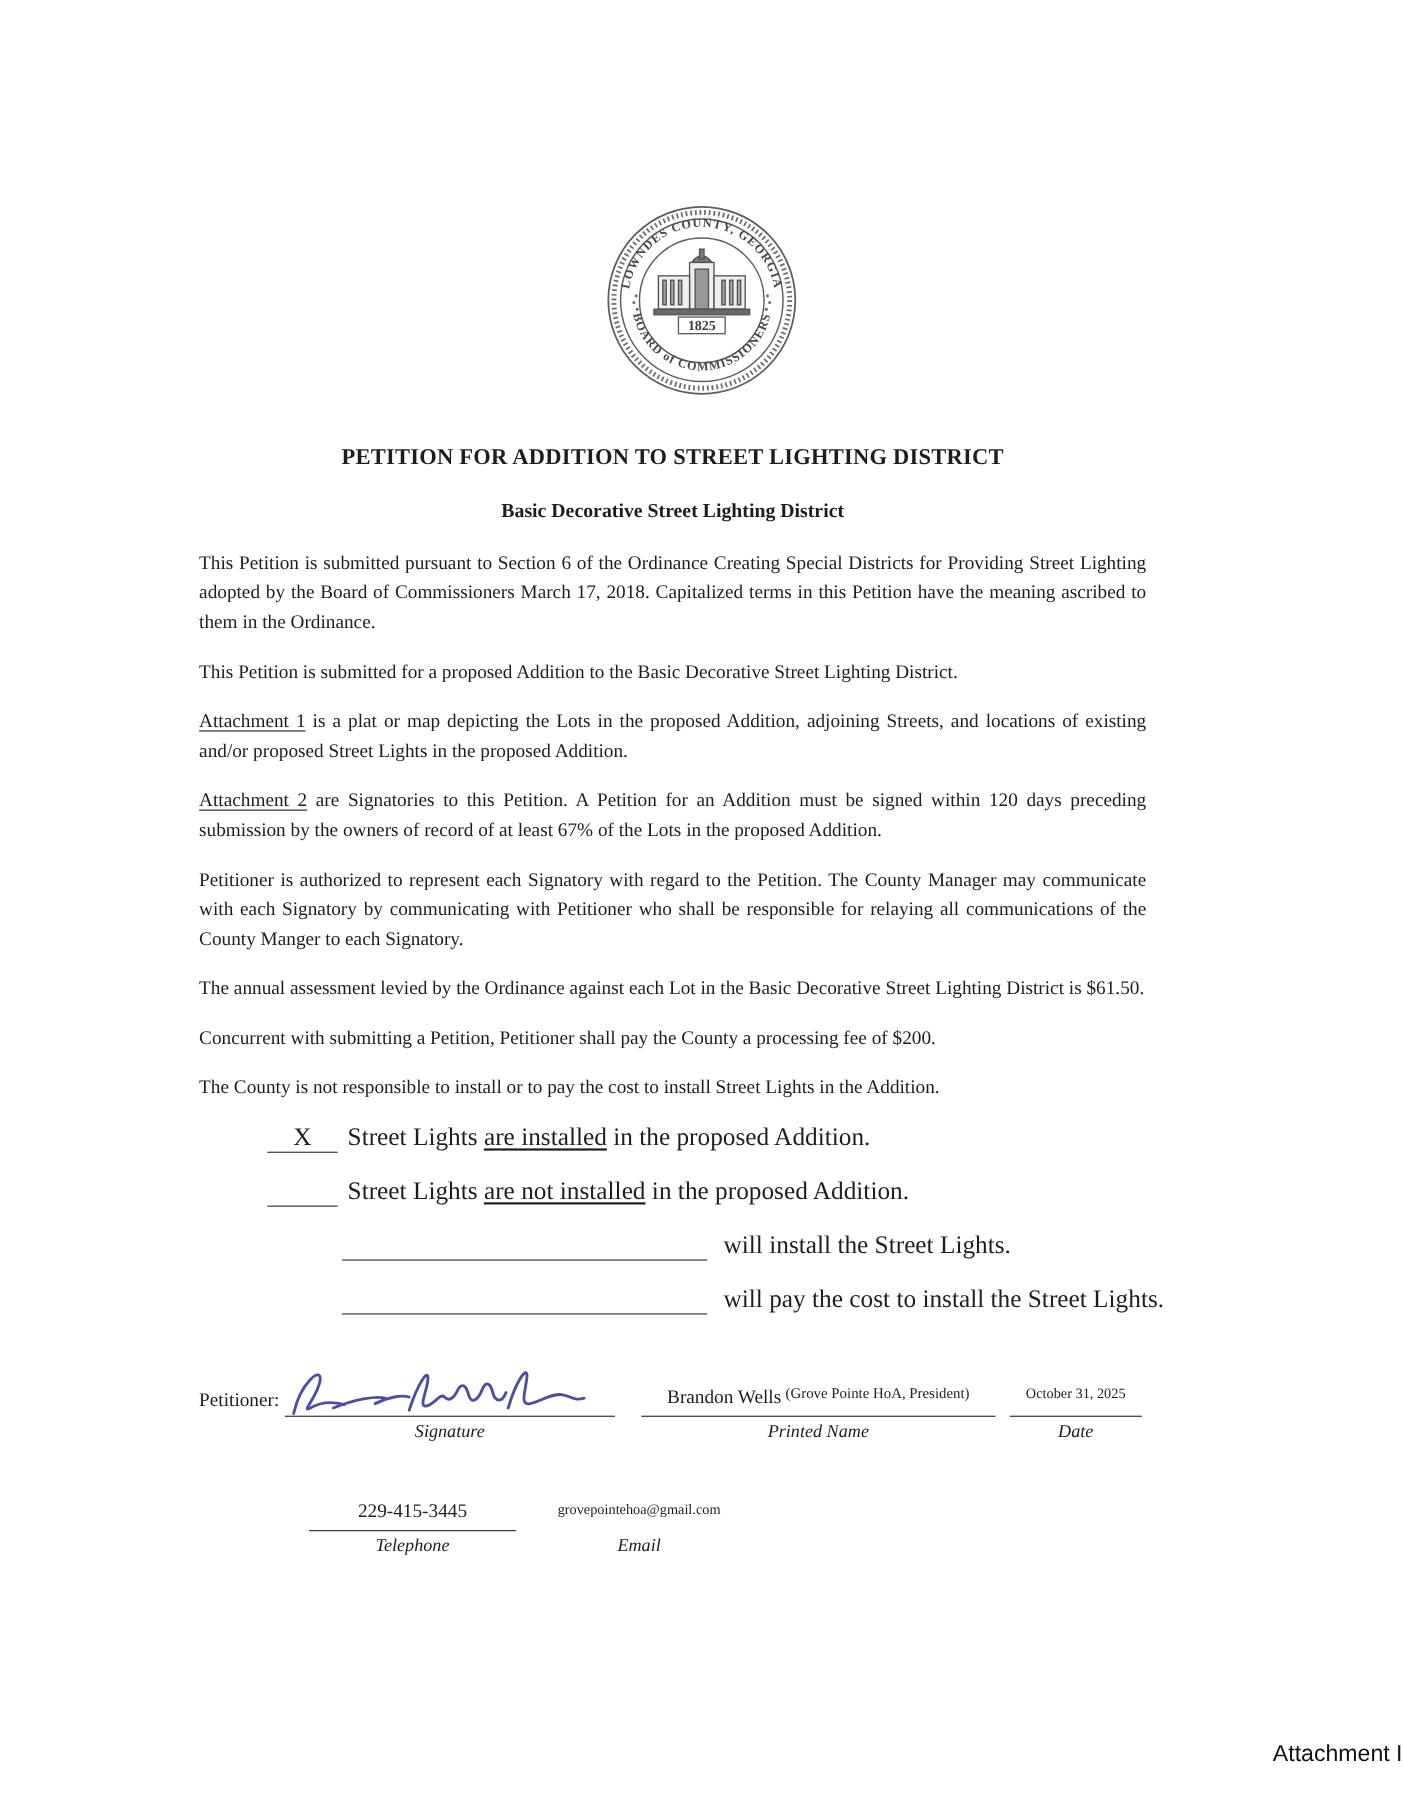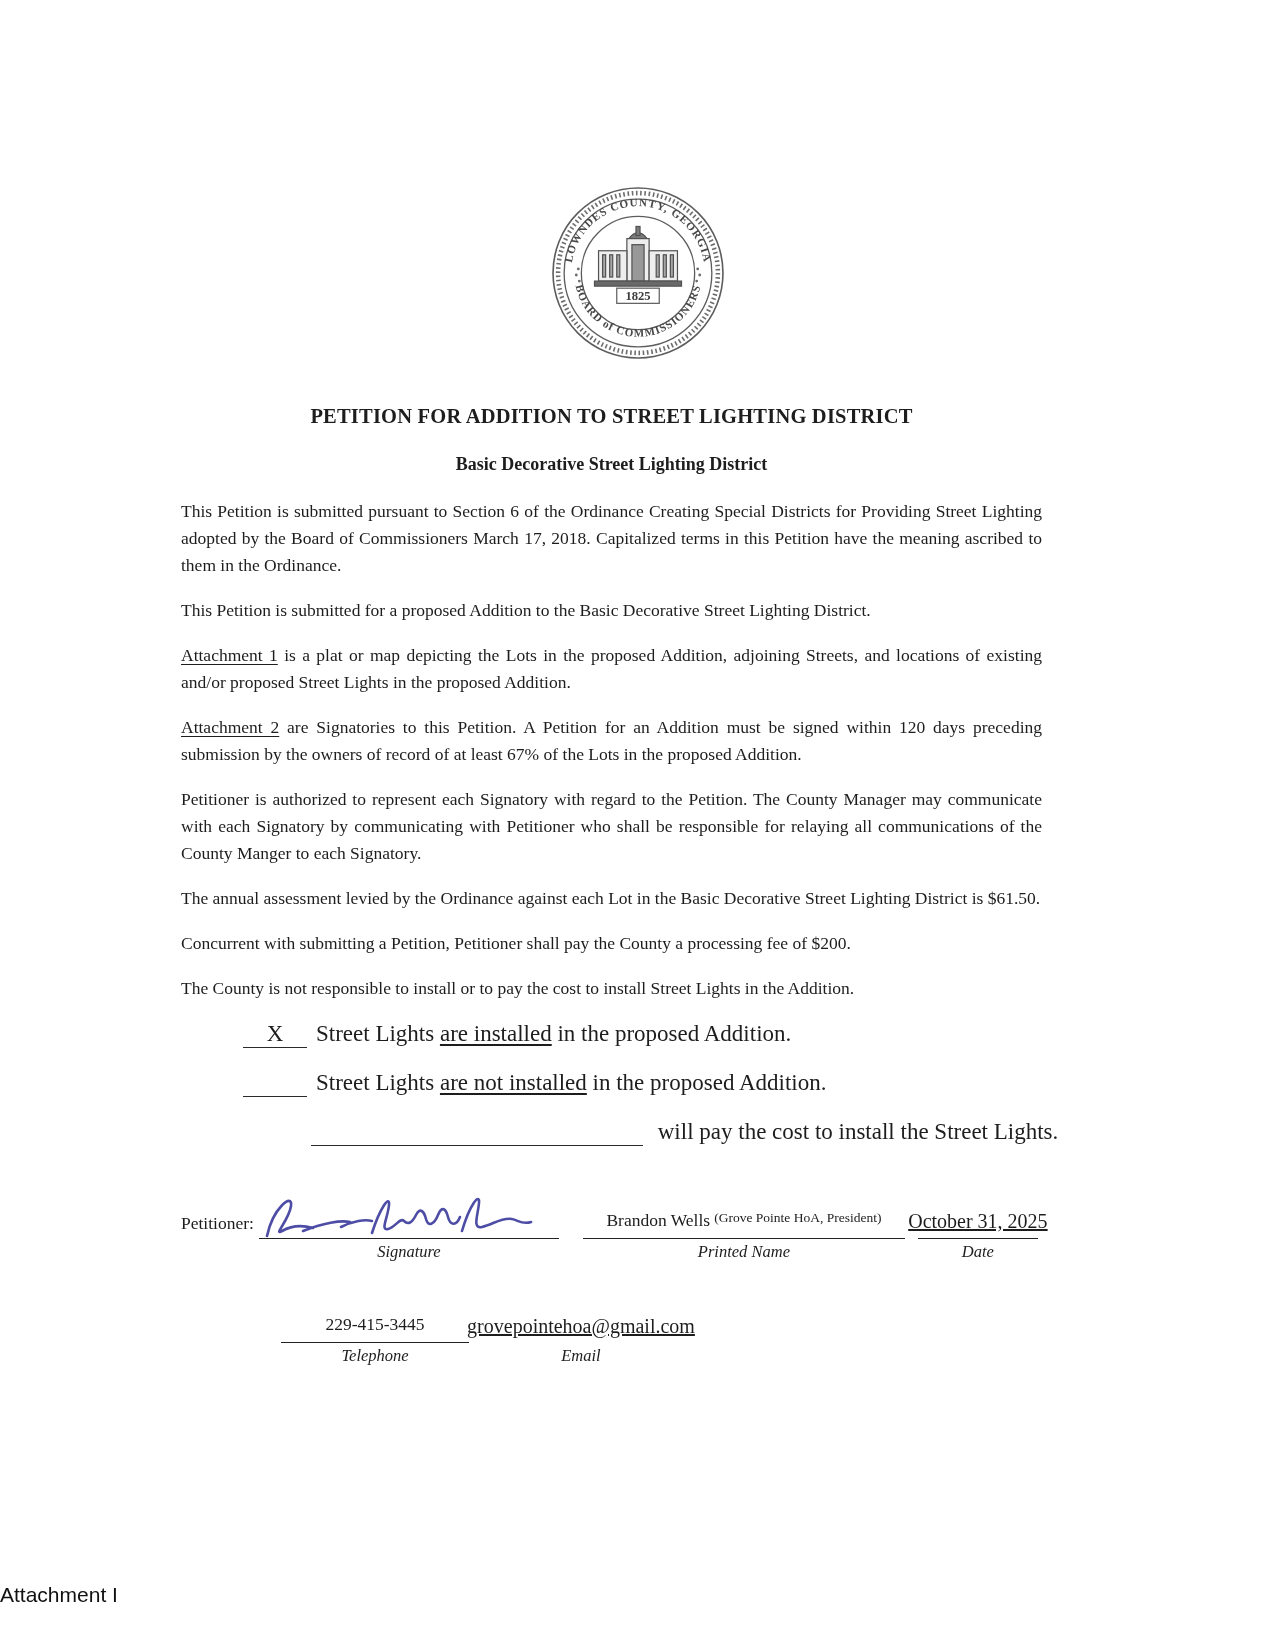--- a/index.html
+++ b/index.html
@@ -27,35 +27,35 @@
   .sig-row{display:flex;margin-top:32px;align-items:flex-end;}
   .pet-label{font-size:17.5px;padding-bottom:28px;margin-right:5px;white-space:nowrap;}
   .field{display:flex;flex-direction:column;}
   .field-value{
     border-bottom:1.6px solid #222;text-align:center;font-size:17.5px;
     display:flex;align-items:flex-start;justify-content:center;min-height:26px;padding:0 4px 2px;
     white-space:nowrap;
     margin-top:32px;
   }
   .field-value .suffix{font-size:13.5px;padding-left:4px;padding-bottom:1px;}
-  .field-value.small-text{font-size:20px;text-decoration:underline;}
+  .field-value.small-text{font-size:13px;}
   .field-value.no-line{border-bottom:none;}
   .field-label{font-style:italic;font-size:16.5px;text-align:center;padding-top:3px;}
   .sig-canvas{position:relative;height:50px;border-bottom:1.6px solid #222;}
   .sig-canvas svg{position:absolute;left:-6px;bottom:-10px;}
   .w-sig{width:300px;margin-right:24px;}
   .w-name{width:322px;margin-right:13px;}
   .w-date{width:120px;}
   .addr-row{display:flex;margin-top:20px;padding-left:100px;align-items:flex-end;}
   .w-addr{width:366px;margin-right:14px;}
   .w-tel{width:188px;margin-right:14px;}
   .w-email{width:196px;}
   
   .footer{
-    position:absolute;top:1583px;left:0;width:100%;text-align:left;
+    position:absolute;top:1583px;left:0;width:100%;text-align:right;
     font-family:"Liberation Sans",sans-serif;font-size:21px;color:#111;
   }
 </style>
 </head>
 <body>
 
 <div class="page">
 
   <svg class="seal" viewBox="0 0 172 172">
     <circle cx="86" cy="86" r="84" fill="none" stroke="#474747" stroke-width="1.6"></circle>
@@ -123,20 +123,21 @@
     <p class="para">The annual assessment levied by the Ordinance against each Lot in the Basic Decorative Street Lighting District is $61.50.</p>
 
     <p class="para">Concurrent with submitting a Petition, Petitioner shall pay the County a processing fee of $200.</p>
 
     <p class="para">The County is not responsible to install or to pay the cost to install Street Lights in the Addition.</p>
 
     <div class="option opt-indent-1"><span class="mark-line">X</span><span>Street Lights </span><span class="u">are installed</span><span> in the proposed Addition.</span></div>
 
     <div class="option opt-indent-1"><span class="blank-line">&nbsp;</span><span>Street Lights </span><span class="u">are not installed</span><span> in the proposed Addition.</span></div>
 
+    <div class="option opt-indent-2"><span class="blank-line long">&nbsp;</span><span> will install the Street Lights.</span></div>
 
     <div class="option opt-indent-2"><span class="blank-line long">&nbsp;</span><span> will pay the cost to install the Street Lights.</span></div>
 
     <div class="sig-row">
       <span class="pet-label">Petitioner:</span>
 
       <div class="field w-sig">
         <div class="sig-canvas">
           <svg width="300" height="62" viewBox="0 0 300 62">
             <g fill="none" stroke="#4d4da6" stroke-width="2.6" stroke-linecap="round" stroke-linejoin="round">

